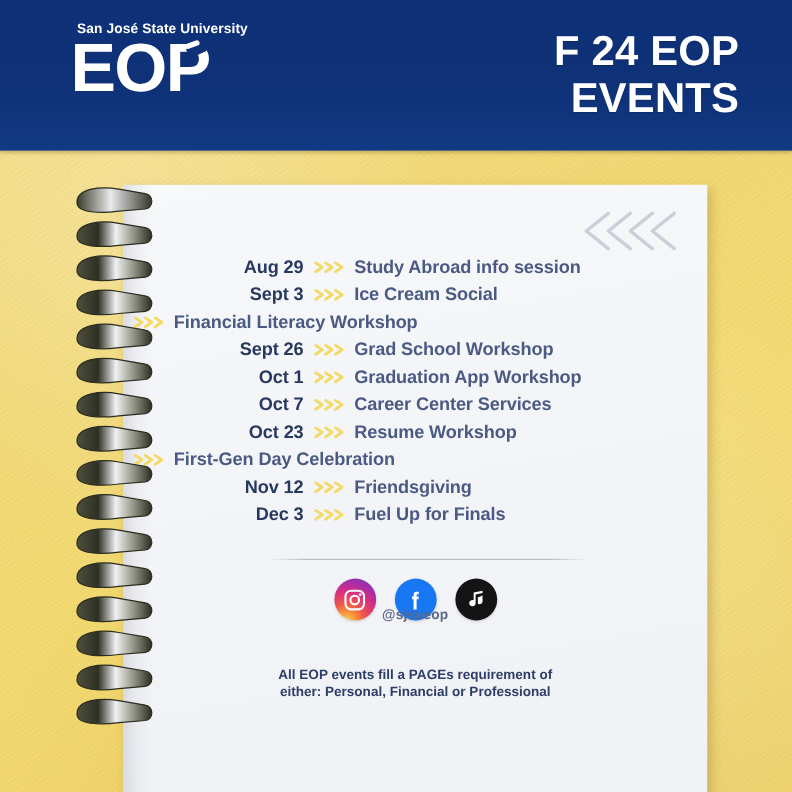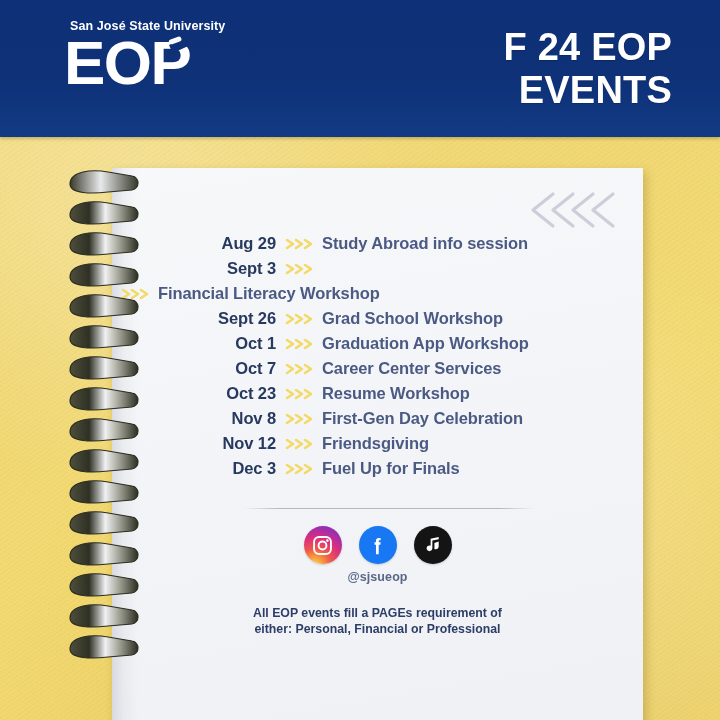--- a/index.html
+++ b/index.html
@@ -216,21 +216,21 @@
   .ig {
     background:
       radial-gradient(circle at 28% 104%, #fdd972 0%, #f8a13c 16%, #ef5a48 34%, #d92e7f 58%, #a62ea8 76%, #6a36c9 100%);
   }
   .fb { background: #1877f2; }
   .mu { background: #141414; }
 
   #handle {
     position: absolute;
     left: 0;
-    top: 402px;
+    top: 384px;
     width: 100%;
     text-align: center;
     color: #5a6787;
     font-size: 12.5px;
     font-weight: bold;
     letter-spacing: .1px;
   }
 
   #footnote {
     position: absolute;
@@ -298,20 +298,21 @@
         <div class="event-date">Sept 3</div>
         <div class="event-arrows">
           <svg width="30" height="12" viewBox="0 0 30 12" aria-hidden="true">
               <g fill="none" stroke="#f3d965" stroke-width="2.6" stroke-linecap="round" stroke-linejoin="round">
                 <polyline points="3,2 9,6 3,10"></polyline>
                 <polyline points="12,2 18,6 12,10"></polyline>
                 <polyline points="21,2 27,6 21,10"></polyline>
               </g>
             </svg>
         </div>
+        <div class="event-title">Ice Cream Social</div>
       </div>
 
       <div class="event-row">
         <div class="event-arrows">
           <svg width="30" height="12" viewBox="0 0 30 12" aria-hidden="true">
               <g fill="none" stroke="#f3d965" stroke-width="2.6" stroke-linecap="round" stroke-linejoin="round">
                 <polyline points="3,2 9,6 3,10"></polyline>
                 <polyline points="12,2 18,6 12,10"></polyline>
                 <polyline points="21,2 27,6 21,10"></polyline>
               </g>
@@ -370,21 +371,20 @@
                 <polyline points="3,2 9,6 3,10"></polyline>
                 <polyline points="12,2 18,6 12,10"></polyline>
                 <polyline points="21,2 27,6 21,10"></polyline>
               </g>
             </svg>
         </div>
         <div class="event-title">Resume Workshop</div>
       </div>
 
       <div class="event-row">
-        <div class="event-date">Nov 8</div>
         <div class="event-arrows">
           <svg width="30" height="12" viewBox="0 0 30 12" aria-hidden="true">
               <g fill="none" stroke="#f3d965" stroke-width="2.6" stroke-linecap="round" stroke-linejoin="round">
                 <polyline points="3,2 9,6 3,10"></polyline>
                 <polyline points="12,2 18,6 12,10"></polyline>
                 <polyline points="21,2 27,6 21,10"></polyline>
               </g>
             </svg>
         </div>
         <div class="event-title">First-Gen Day Celebration</div>

